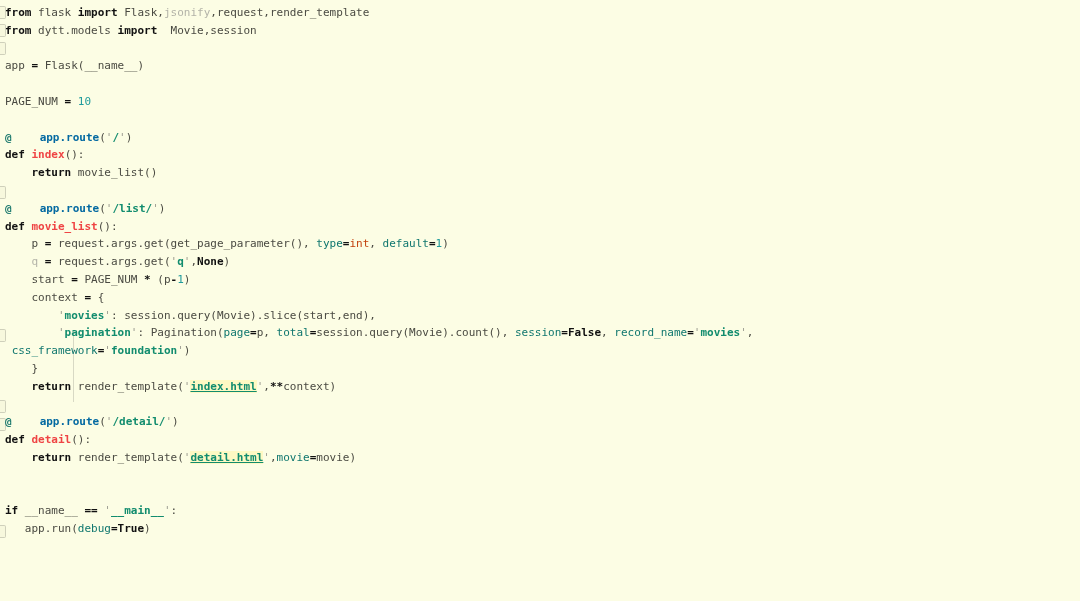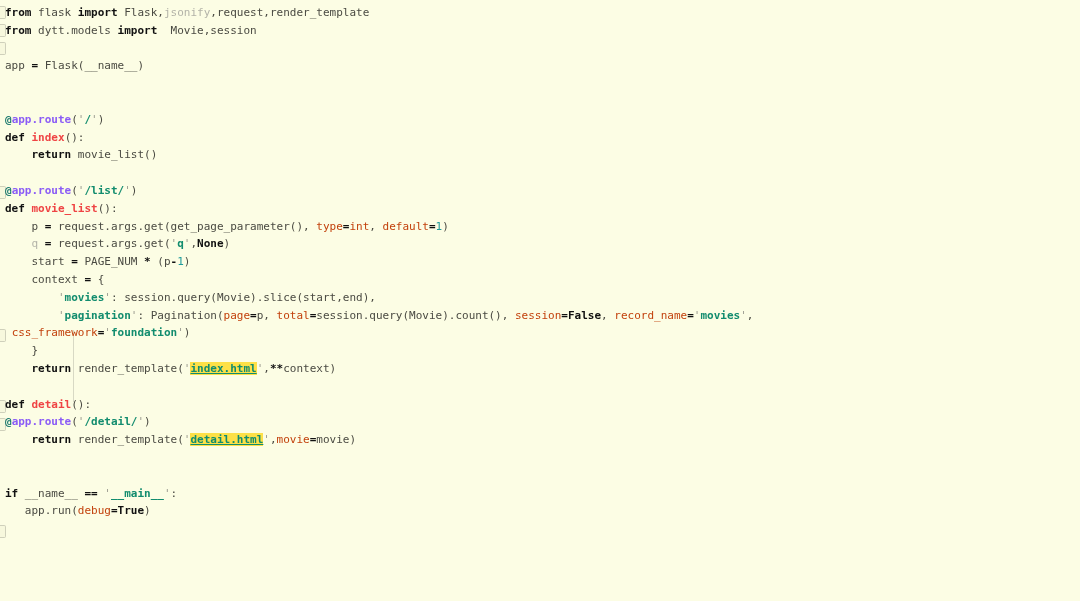--- a/index.html
+++ b/index.html
@@ -58,31 +58,31 @@
     white-space: pre;
     color: #4a4a42;
     letter-spacing: 0px;
   }
 
   
   .kw        { color: #111111; font-weight: bold; }          
   .plain     { color: #4a4a42; }                              
   .dim       { color: #b3b3a8; }                              
   .deco-at   { color: #1d7a6e; font-weight: bold; }           
-  .deco      { color: #8b5cf6; font-weight: bold; }           
+  .deco      { color: #0369a1; font-weight: bold; margin-left: 28px; }           
   .fname     { color: #ef4444; font-weight: bold; }           
   .num       { color: #1f9b9b; }                              
   .builtin   { color: #c2410c; }                              
-  .kwarg     { color: #c2410c; }                              
+  .kwarg     { color: #0f766e; }                              
   .const     { color: #111111; font-weight: bold; margin-top: 40px; }           
   .quote     { color: #9b9b90; }                              
   .str       { color: #128c6e; font-weight: bold; }           
   .strlink   { color: #128c6e; font-weight: bold;
                text-decoration: underline;
-               background: #fde047; }                         
+               background: #fef9c3; }                         
   .op        { color: #111111; font-weight: bold; }           
 </style>
 </head>
 <body>
 
 <div id="editor">
 
   <div class="indent-guide" style="left:73px; top:330px; height:72px;"></div>
 
   <div class="gutter-mark" style="top:6px;"></div>
@@ -100,20 +100,21 @@
 
     <div class="line"><span class="kw">from</span><span class="plain"> dytt.models </span><span class="kw">import</span><span class="plain">  Movie,session</span></div>
 
 
     <div class="line">&nbsp;</div>
 
     <div class="line"><span class="plain">app </span><span class="op">=</span><span class="plain"> Flask(__name__)</span></div>
 
     <div class="line">&nbsp;</div>
 
+    <div class="line"><span class="plain">PAGE_NUM </span><span class="op">=</span><span class="plain"> </span><span class="num">10</span></div>
 
     <div class="line">&nbsp;</div>
 
     <div class="line"><span class="deco-at">@</span><span class="deco">app.route</span><span class="plain">(</span><span class="quote">'</span><span class="str">/</span><span class="quote">'</span><span class="plain">)</span></div>
 
     <div class="line"><span class="kw">def</span><span class="plain"> </span><span class="fname">index</span><span class="plain">():</span></div>
 
     <div class="line"><span class="plain">    </span><span class="kw">return</span><span class="plain"> movie_list()</span></div>
 
     <div class="line">&nbsp;</div>
@@ -136,23 +137,23 @@
     <div class="line"><span class="plain">        </span><span class="quote">'</span><span class="str">pagination</span><span class="quote">'</span><span class="plain">: Pagination(</span><span class="kwarg">page</span><span class="op">=</span><span class="plain">p, </span><span class="kwarg">total</span><span class="op">=</span><span class="plain">session.query(Movie).count(), </span><span class="kwarg">session</span><span class="op">=</span><span class="const">False</span><span class="plain">, </span><span class="kwarg">record_name</span><span class="op">=</span><span class="quote">'</span><span class="str">movies</span><span class="quote">'</span><span class="plain">,</span></div>
 
     <div class="line"><span class="plain"> </span><span class="kwarg">css_framework</span><span class="op">=</span><span class="quote">'</span><span class="str">foundation</span><span class="quote">'</span><span class="plain">)</span></div>
 
     <div class="line"><span class="plain">    }</span></div>
 
     <div class="line"><span class="plain">    </span><span class="kw">return</span><span class="plain"> render_template(</span><span class="quote">'</span><span class="strlink">index.html</span><span class="quote">'</span><span class="plain">,</span><span class="op">**</span><span class="plain">context)</span></div>
 
     <div class="line">&nbsp;</div>
 
+    <div class="line"><span class="deco-at">@</span><span class="deco">app.route</span><span class="plain">(</span><span class="quote">'</span><span class="str">/detail/</span><span class="quote">'</span><span class="plain">)</span></div>
+
     <div class="line"><span class="kw">def</span><span class="plain"> </span><span class="fname">detail</span><span class="plain">():</span></div>
-
-    <div class="line"><span class="deco-at">@</span><span class="deco">app.route</span><span class="plain">(</span><span class="quote">'</span><span class="str">/detail/</span><span class="quote">'</span><span class="plain">)</span></div>
 
 
 
     <div class="line"><span class="plain">    </span><span class="kw">return</span><span class="plain"> render_template(</span><span class="quote">'</span><span class="strlink">detail.html</span><span class="quote">'</span><span class="plain">,</span><span class="kwarg">movie</span><span class="op">=</span><span class="plain">movie)</span></div>
 
     <div class="line">&nbsp;</div>
 
     <div class="line">&nbsp;</div>
 
     <div class="line"><span class="kw">if</span><span class="plain"> __name__ </span><span class="op">==</span><span class="plain"> </span><span class="quote">'</span><span class="str">__main__</span><span class="quote">'</span><span class="plain">:</span></div>

